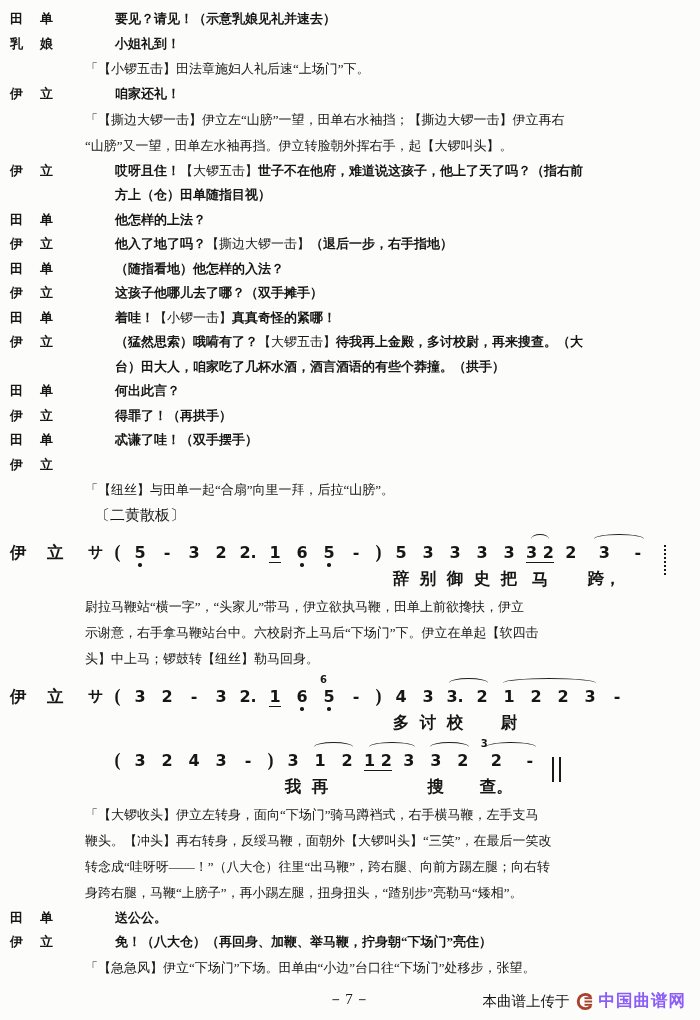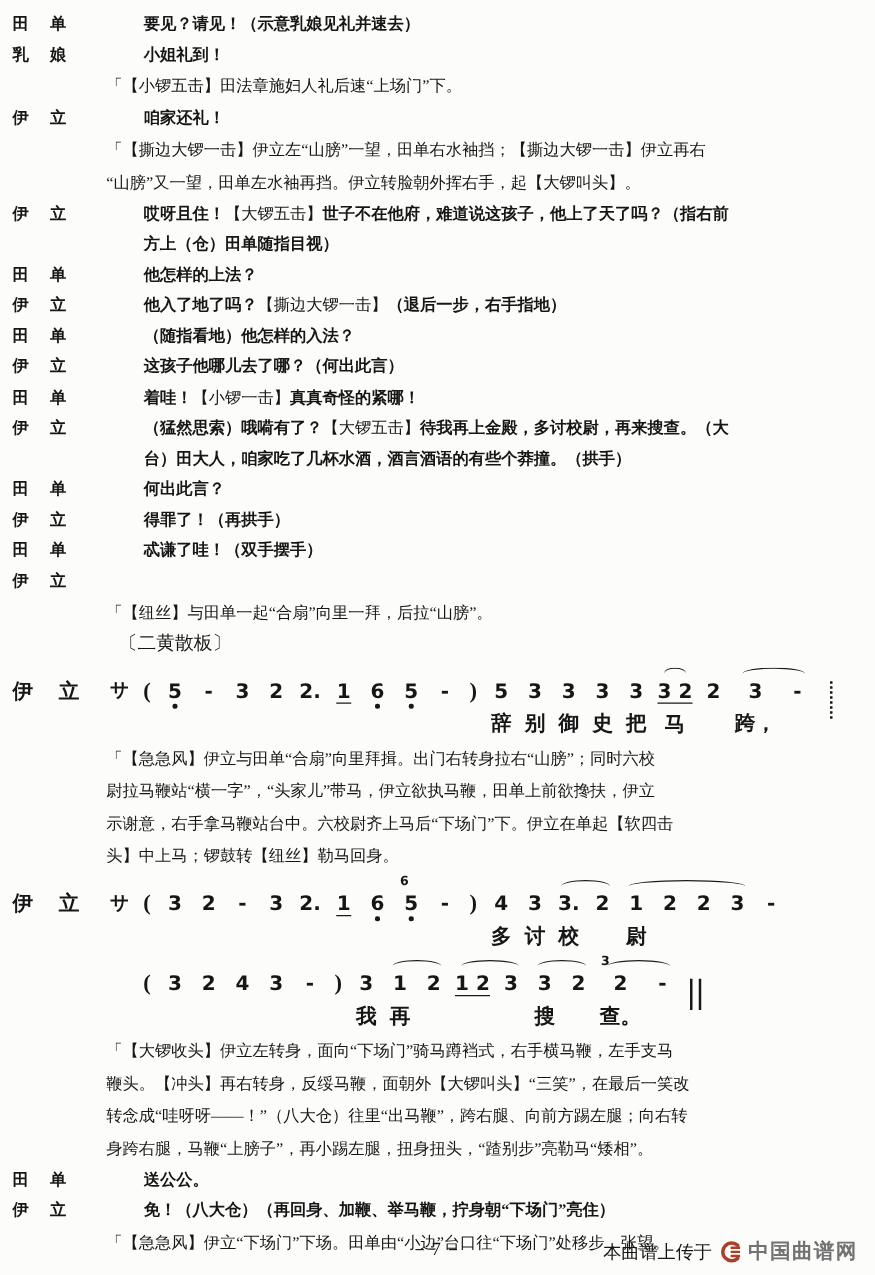--- a/index.html
+++ b/index.html
@@ -58,21 +58,21 @@
     <div class="line dialogue"><span class="role">乳　娘</span><span>小姐礼到！</span></div>
     <div class="line direction"><span>「<b>【小锣五击】</b>田法章施妇人礼后速“上场门”下。</span></div>
     <div class="line dialogue"><span class="role">伊　立</span><span>咱家还礼！</span></div>
     <div class="line direction"><span>「<b>【撕边大锣一击】</b>伊立左“山膀”一望，田单右水袖挡；<b>【撕边大锣一击】</b>伊立再右</span></div>
     <div class="line direction-cont"><span>“山膀”又一望，田单左水袖再挡。伊立转脸朝外挥右手，起<b>【大锣叫头】</b>。</span></div>
     <div class="line dialogue"><span class="role">伊　立</span><span>哎呀且住！<b>【大锣五击】</b>世子不在他府，难道说这孩子，他上了天了吗？（指右前</span></div>
     <div class="line dialogue-cont"><span>方上（仓）田单随指目视）</span></div>
     <div class="line dialogue"><span class="role">田　单</span><span>他怎样的上法？</span></div>
     <div class="line dialogue"><span class="role">伊　立</span><span>他入了地了吗？<b>【撕边大锣一击】</b>（退后一步，右手指地）</span></div>
     <div class="line dialogue"><span class="role">田　单</span><span>（随指看地）他怎样的入法？</span></div>
-    <div class="line dialogue"><span class="role">伊　立</span><span>这孩子他哪儿去了哪？（何出此言）</span></div>
+    <div class="line dialogue"><span class="role">伊　立</span><span>这孩子他哪儿去了哪？（双手摊手）</span></div>
     <div class="line dialogue"><span class="role">田　单</span><span>着哇！<b>【小锣一击】</b>真真奇怪的紧哪！</span></div>
     <div class="line dialogue"><span class="role">伊　立</span><span>（猛然思索）哦嗬有了？<b>【大锣五击】</b>待我再上金殿，多讨校尉，再来搜查。（大</span></div>
     <div class="line dialogue-cont"><span>台）田大人，咱家吃了几杯水酒，酒言酒语的有些个莽撞。（拱手）</span></div>
     <div class="line dialogue"><span class="role">田　单</span><span>何出此言？</span></div>
     <div class="line dialogue"><span class="role">伊　立</span><span>得罪了！（再拱手）</span></div>
     <div class="line dialogue"><span class="role">田　单</span><span>忒谦了哇！（双手摆手）</span></div>
     <div class="line dialogue"><span class="role">伊　立</span></div>
     <div class="line direction"><span>「<b>【纽丝】</b>与田单一起“合扇”向里一拜，后拉“山膀”。</span></div>
     <div class="line label"><span>〔二黄散板〕</span></div>
     <div class="music">
@@ -185,21 +185,20 @@
           <span class="dots"></span>
           <span class="lyric"> </span>
         </div>
         <div class="cell">
           <div class="dotbar"></div>
         </div>
         <div class="arc" style="left: 419.04px; width: 17.92px;"></div>
         <div class="arc" style="left: 481.94px; width: 50.46px;"></div>
       </div>
     </div>
-    <div class="line direction"><span>「<b>【急急风】</b>伊立与田单“合扇”向里拜揖。出门右转身拉右“山膀”；同时六校</span></div>
     <div class="line direction-cont"><span>尉拉马鞭站“横一字”，“头家儿”带马，伊立欲执马鞭，田单上前欲搀扶，伊立</span></div>
     <div class="line direction-cont"><span>示谢意，右手拿马鞭站台中。六校尉齐上马后“下场门”下。伊立在单起【软四击</span></div>
     <div class="line direction-cont"><span>头】中上马；锣鼓转<b>【纽丝】</b>勒马回身。</span></div>
     <div class="music">
       <span class="role">伊　立</span>
       <span class="prefix">サ</span>
       <div class="cells">
         <div class="cell paren">
           <span class="note">(</span>
           <span class="dots"></span>
@@ -413,15 +412,15 @@
 <div class="footer">
   <div class="pagenum">－7－</div>
   <div class="upload">
     <span>本曲谱上传于</span>
     <svg width="19" height="19" viewBox="0 0 20 20">
       <path d="M16 4.5 A7.5 7.5 0 1 0 16 15.5" fill="none" stroke="#a8402c" stroke-width="3" stroke-linecap="round"></path>
       <line x1="10" y1="6.5" x2="18" y2="6.5" stroke="#a8402c" stroke-width="2"></line>
       <line x1="10" y1="10" x2="18" y2="10" stroke="#a8402c" stroke-width="2"></line>
       <line x1="10" y1="13.5" x2="18" y2="13.5" stroke="#a8402c" stroke-width="2"></line>
     </svg>
-    <span class="site-name" style="color: #737373;">中国曲谱网</span>
+    <span class="site-name" style="color: #8b5cf6;">中国曲谱网</span>
   </div>
 </div>
 
 </body></html>

